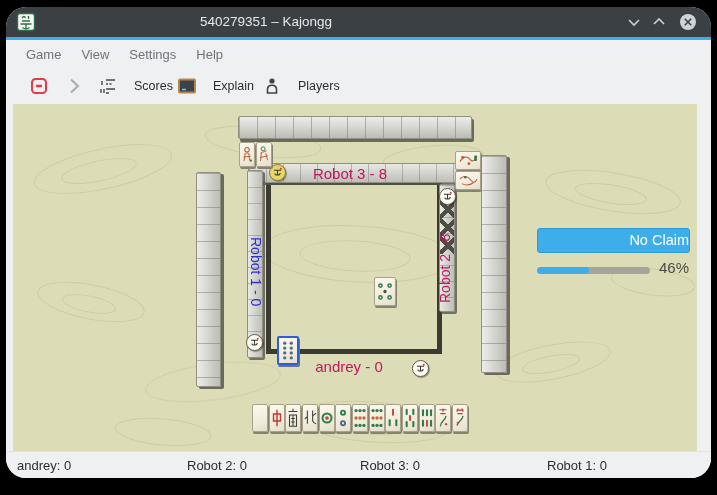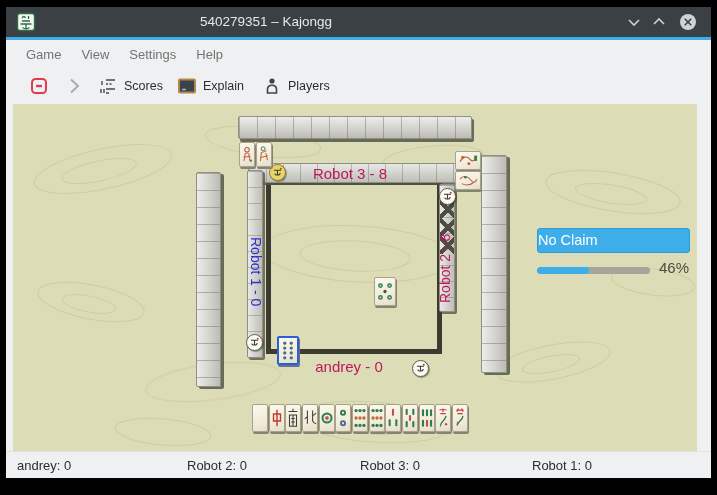--- a/index.html
+++ b/index.html
@@ -1,34 +1,34 @@
 <!DOCTYPE html>
 <html><head>
 <meta charset="utf-8">
 <style>
   * { margin:0; padding:0; box-sizing:border-box; }
   html,body { width:717px; height:495px; }
   body { background:#000; position:relative; font-family:"Liberation Sans","DejaVu Sans",sans-serif; overflow:hidden; }
-  .window { position:absolute; left:6px; top:7px; width:705px; height:471px; background:#eff0f1; border-radius:0; overflow:hidden; }
+  .window { position:absolute; left:6px; top:7px; width:705px; height:471px; background:#eff0f1; border-radius:20px; overflow:hidden; }
 
   
   .titlebar { position:absolute; left:0; top:0; width:705px; height:30px; background:#3b4045; }
   .app-icon { position:absolute; left:10px; top:5px; width:20px; height:20px; }
   .win-title { position:absolute; left:150px; top:0; width:220px; height:30px; line-height:30px; text-align:center; color:#e6e9ea; font-size:13.5px; }
   .win-btn { position:absolute; top:6px; width:18px; height:18px; cursor:default; }
   .btn-min { right:68px; } .btn-max { right:43px; } .btn-close { right:14px; }
   .accent { position:absolute; left:0; top:30px; width:705px; height:3px; background:#3daee9; }
 
   
   .menubar { position:absolute; left:0; top:33px; width:705px; height:28px; background:#eff0f1; display:flex; align-items:center; padding-left:18px; gap:16px; }
   .menu-item { font-size:13px; color:#737373; padding:2px 2px; }
 
   
   .toolbar { position:absolute; left:0; top:61px; width:705px; height:36px; background:#eff0f1; }
-  .tb-group { position:absolute; top:0; height:36px; display:flex; align-items:center; gap:6px; }
+  .tb-group { position:absolute; top:0; height:36px; display:flex; align-items:center; gap:16px; }
   .tb-label { font-size:12.5px; color:#2b2e31; }
   .tb-icon { width:20px; height:20px; }
 
   
   .canvas { position:absolute; left:7px; top:97px; width:684px; height:347px; background:#dcddb6; overflow:hidden; }
   .contours { position:absolute; left:0; top:0; }
 
   
   .wallH, .wallV, .rowH, .rowV { position:absolute; border:1px solid #8f8f85; border-radius:2px; }
   .wallH { background:
@@ -66,21 +66,21 @@
   .disc.yellow { background:#e9d469; border-color:#8a7a2c; }
 
   
   .tile { background:linear-gradient(160deg,#fbf9ef 0%,#efead8 70%,#e4decb 100%); border:1px solid #a9a28b; border-radius:2px; box-shadow:1px 2px 0 #88836f; position:absolute; }
   .tile svg { position:absolute; inset:0; width:100%; height:100%; }
   .hand { position:absolute; left:239px; top:300px; width:216px; height:30px; display:flex; justify-content:space-between; }
   .hand .tile { position:relative; width:16px; height:28px; flex:none; }
   .tile.focused { border:2px solid #2a5fd8; box-shadow:1px 2px 0 #6b6f8f; }
 
   
-  .claim-btn { position:absolute; left:524px; top:124px; width:153px; height:25px; background:#3daee9; border:1px solid #2c9bd6; border-radius:3px; color:#fff; font-size:14.5px; text-align:left; line-height:23px; }
+  .claim-btn { position:absolute; left:524px; top:124px; width:153px; height:25px; background:#3daee9; border:1px solid #2c9bd6; border-radius:3px; color:#fff; font-size:14.5px; text-align:right; line-height:23px; }
   .ptrack { position:absolute; left:524px; top:163px; width:113px; height:7px; background:#a5a59c; border-radius:4px; overflow:hidden; }
   .pfill { height:100%; background:#3daee9; border-radius:4px; }
   .ppct { position:absolute; left:646px; top:155px; font-size:15px; color:#4c4a44; }
 
   
   .statusbar { position:absolute; left:0; top:444px; width:705px; height:27px; background:#eff0f1; border-top:1px solid #e0e2e4;text-align:right; }
   .status-item { position:absolute; top:0; height:27px; line-height:27px; font-size:13px; color:#2b2e31; }
 </style>
 </head>
 <body>
@@ -420,16 +420,16 @@
     <div class="ptrack">
       <div class="pfill" style="width: 46%;"></div>
     </div>
     <div class="ppct">46%</div>
   </div>
 
   <div class="statusbar">
     <span class="status-item" style="left:11px">andrey: 0</span>
     <span class="status-item" style="left:181px">Robot 2: 0</span>
     <span class="status-item" style="left:354px">Robot 3: 0</span>
-    <span class="status-item" style="left:526px">Robot 1: 0</span>
+    <span class="status-item" style="left:541px">Robot 1: 0</span>
   </div>
 
 </div>
 
 </body></html>

